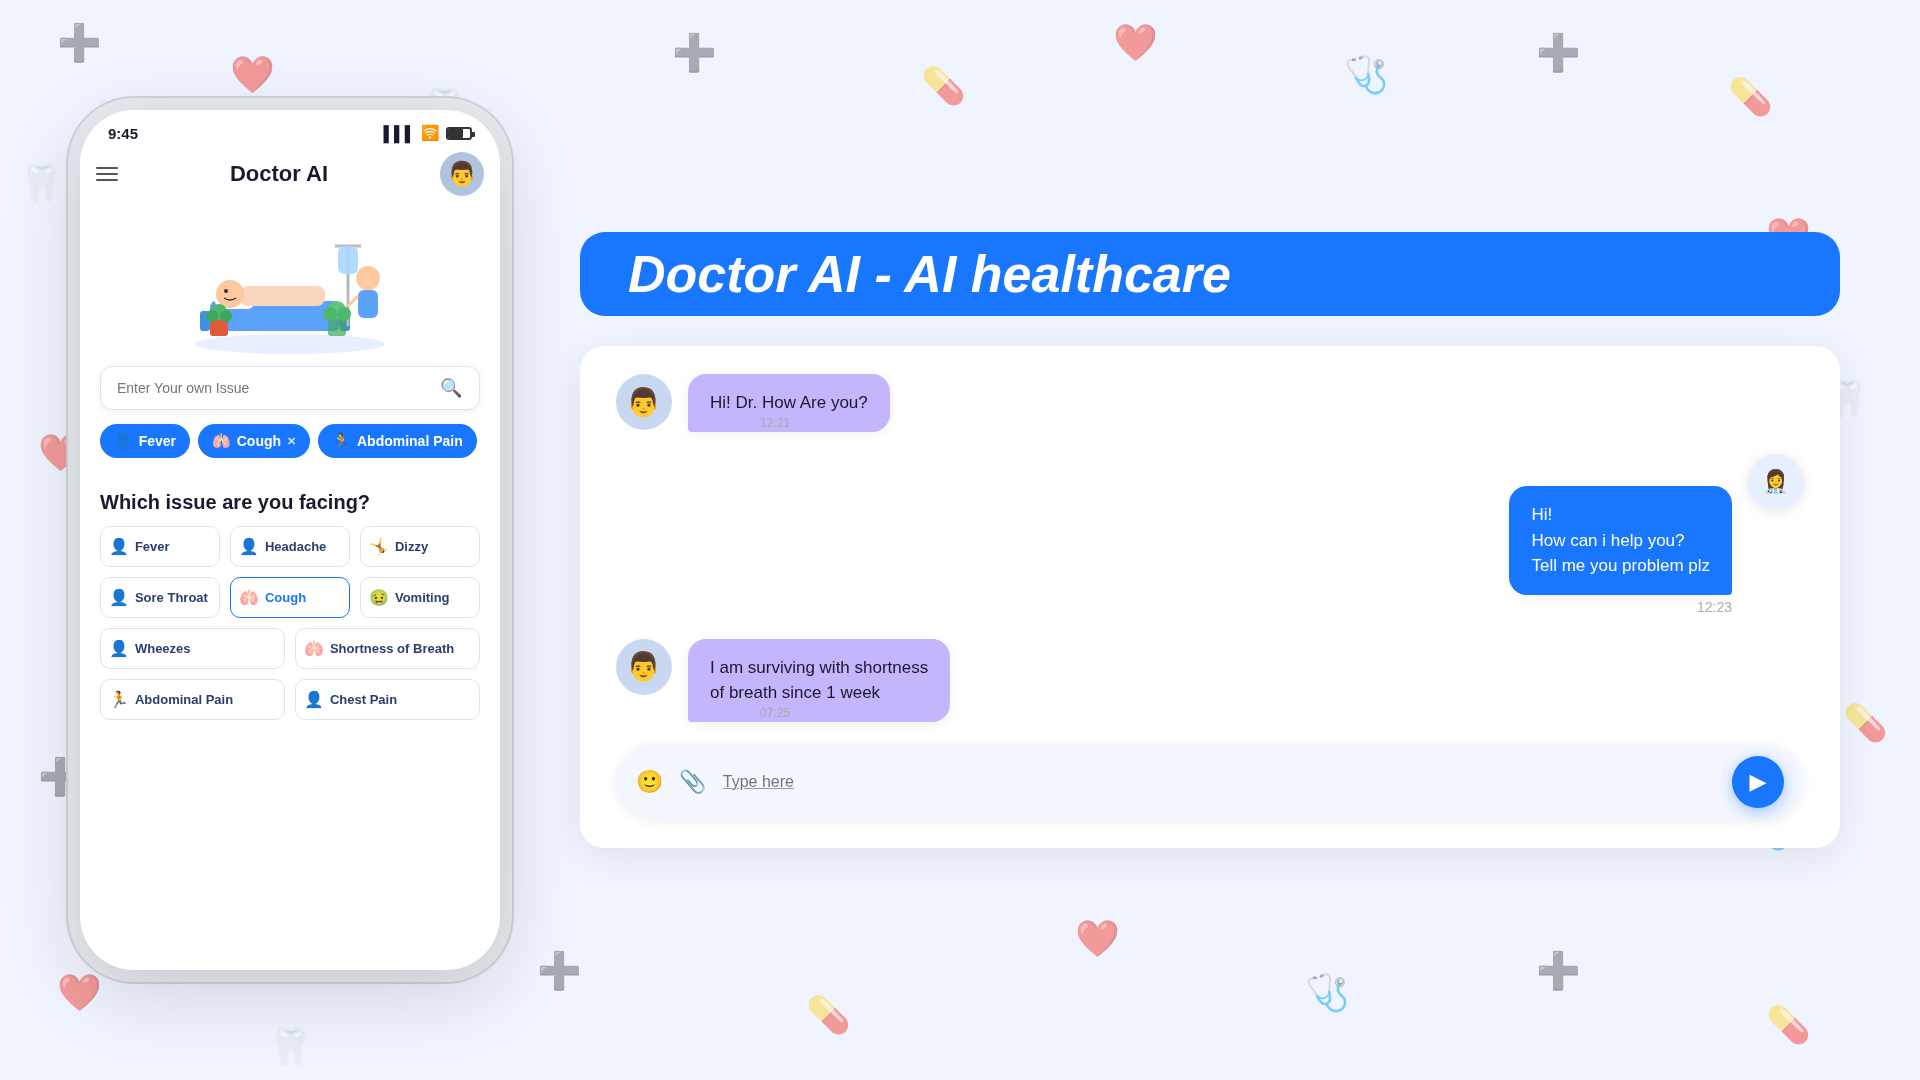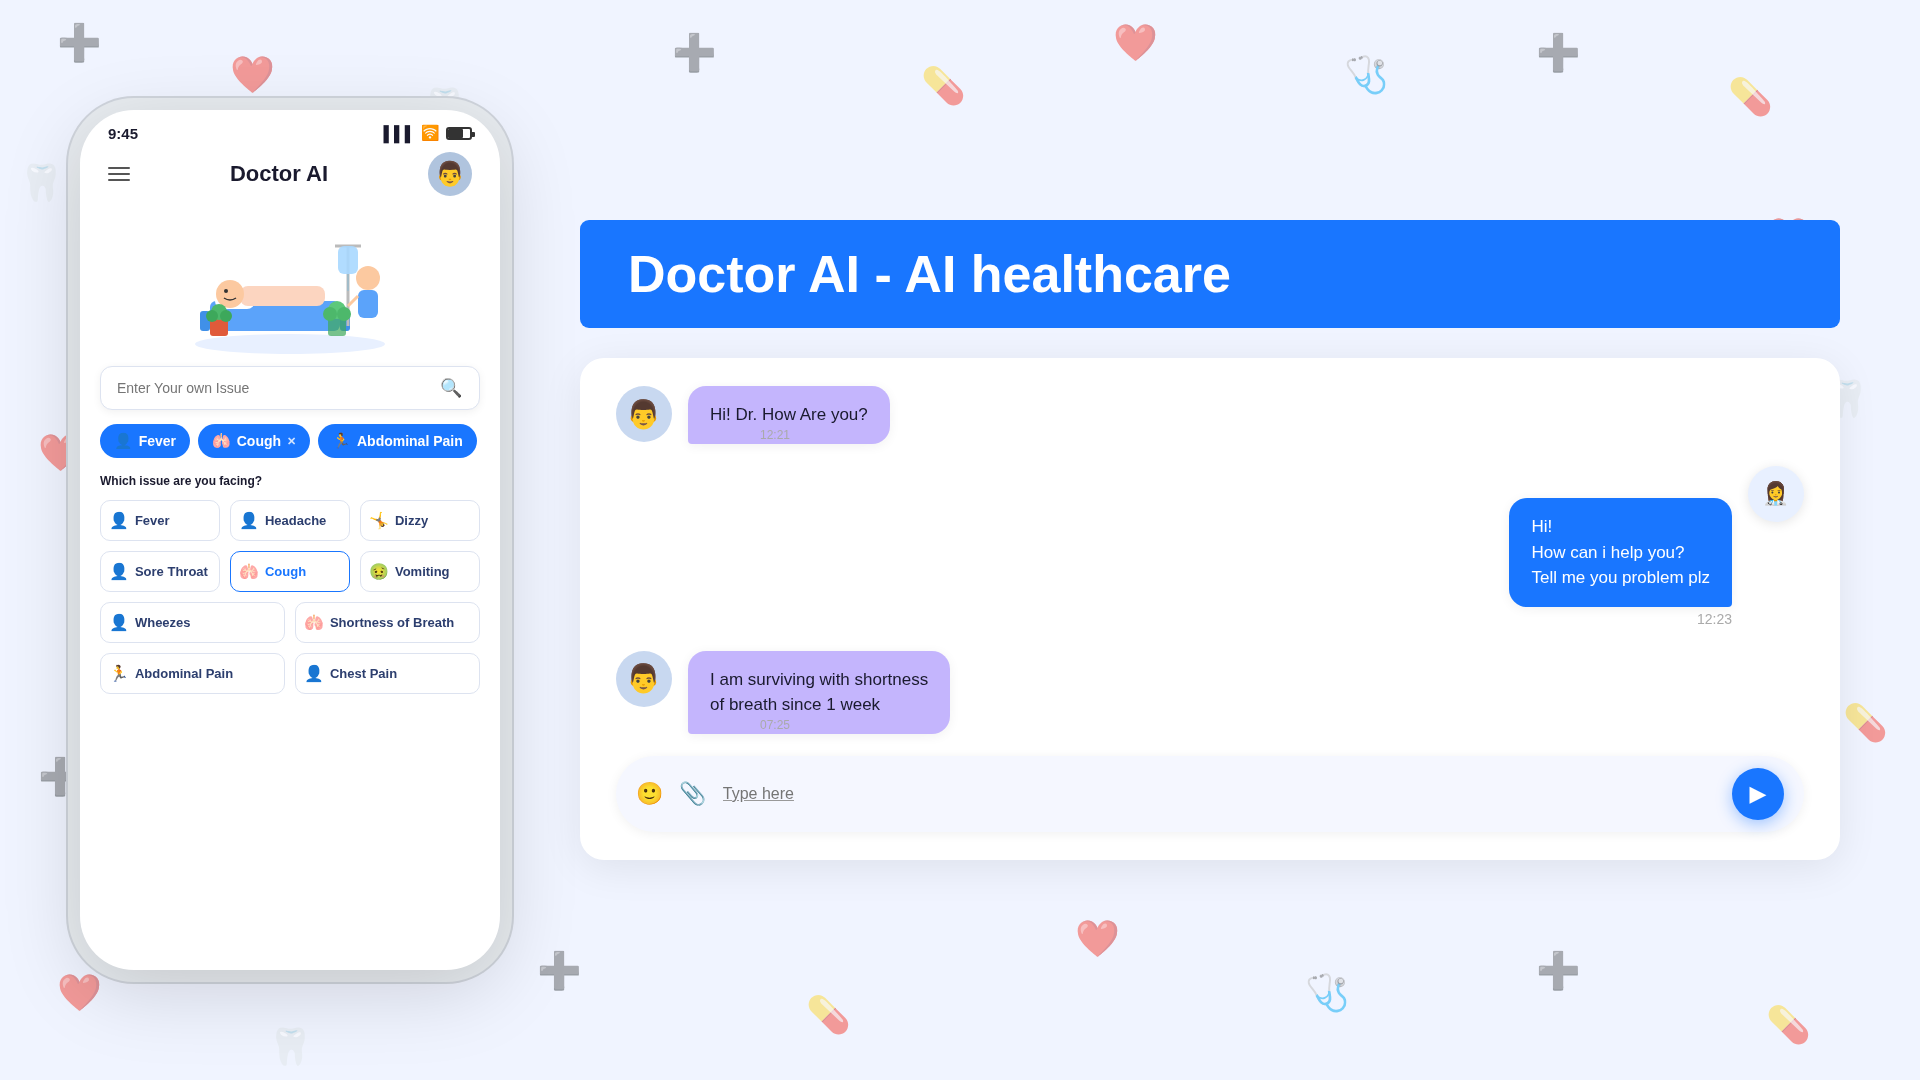--- a/index.html
+++ b/index.html
@@ -72,21 +72,21 @@
     }
     .battery { width: 26px; height: 13px; border: 2px solid #333; border-radius: 3px; position: relative; display: inline-block; }
     .battery::after { content: ''; position: absolute; right: -5px; top: 3px; width: 3px; height: 5px; background: #333; border-radius: 0 1px 1px 0; }
     .battery-fill { background: #333; height: 100%; width: 70%; border-radius: 1px; }
 
     
     .phone-nav {
       display: flex;
       align-items: center;
       justify-content: space-between;
-      padding: 10px 28px 10px;
+      padding: 10px 16px 10px;
     }
     .hamburger { display: flex; flex-direction: column; gap: 4px; cursor: pointer; }
     .hamburger span { display: block; width: 22px; height: 2px; background: #555; border-radius: 2px; }
     .nav-title { font-size: 22px; font-weight: 700; color: #1a1a2e; }
     .avatar-small { width: 44px; height: 44px; border-radius: 50%; background: #b0c4de; overflow: hidden; display: flex; align-items: center; justify-content: center; }
     .avatar-face { font-size: 24px; }
 
     
     .hero-area {
       display: flex;
@@ -135,23 +135,24 @@
       font-size: 14px;
       font-weight: 600;
       white-space: nowrap;
     }
     .tag .tag-x { font-size: 11px; opacity: 0.8; cursor: pointer; }
     .tag-icon { font-size: 15px; }
 
     
     .section-title {
       padding: 0 20px 12px;
-      font-size: 12px;
+      font-size: 20px;
       font-weight: 700;
       color: #1a1a2e;
+      margin-top: 17px;
     }
 
     
     .symptom-grid {
       display: grid;
       grid-template-columns: 1fr 1fr 1fr;
       gap: 10px;
       padding: 0 20px;
     }
     .symptom-btn {
@@ -204,23 +205,24 @@
       display: flex;
       flex-direction: column;
       gap: 30px;
       height: 100%;
       justify-content: center;
     }
 
     
     .title-banner {
       background: #1976FF;
-      border-radius: 9px;
-      padding: 24px 48px;
+      border-radius: 25px;
+      padding: 12px 48px;
       display: inline-block;
+      font-style: italic;
     }
     .title-banner h1 {
       font-size: 52px;
       font-weight: 800;
       color: #fff;
       white-space: nowrap;
     }
 
     
     .chat-area {

